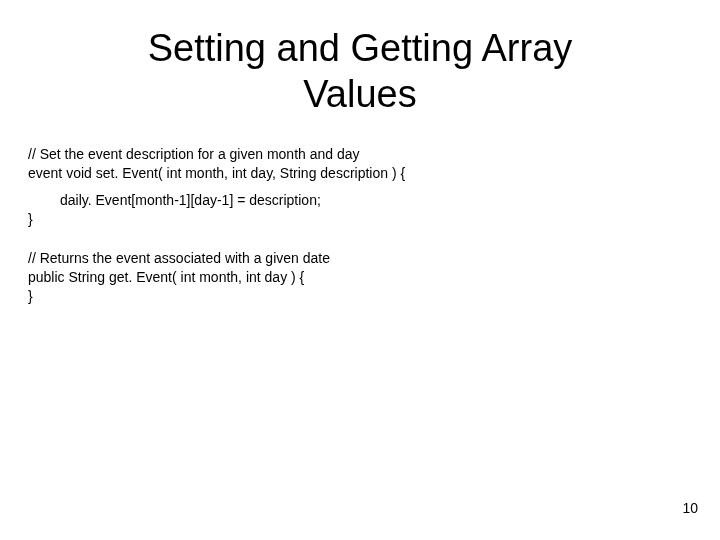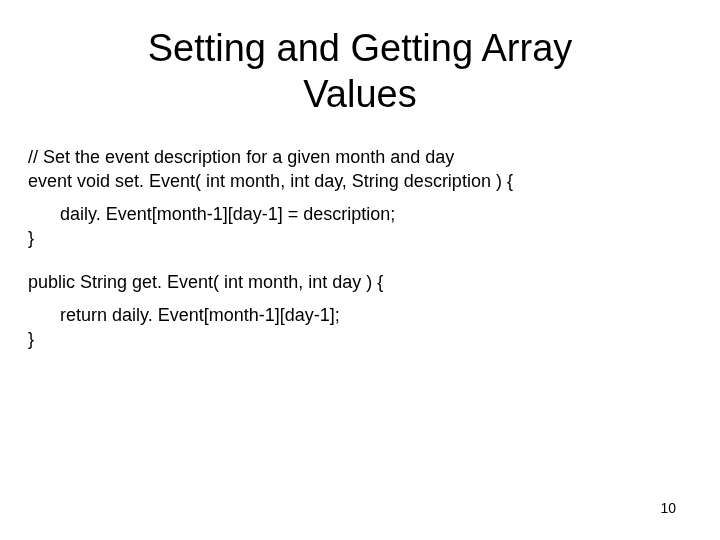--- a/index.html
+++ b/index.html
@@ -1,38 +1,38 @@
 <!DOCTYPE html>
 <html><head>
 <meta charset="utf-8">
 <style>
   * { margin: 0; padding: 0; box-sizing: border-box; }
   html, body { width: 720px; height: 540px; background: #fff; font-family: Arial, Helvetica, sans-serif; color: #000; }
   .slide { width: 720px; height: 540px; position: relative; padding: 20px 28px; }
   .title { font-size: 38px; font-weight: 400; text-align: center; line-height: 1.2; margin: 6px 60px 28px 60px; }
-  .code-block { font-size: 18px; line-height: 1.35; margin-bottom: 20px; }
+  .code-block { font-size: 14px; line-height: 1.35; margin-bottom: 20px; }
   .code-line { white-space: pre; }
   .indent { padding-left: 32px; margin-top: 8px; }
-  .page-num { position: absolute; right: 44px; bottom: 24px; font-size: 14px; }
+  .page-num { position: absolute; right: 22px; bottom: 24px; font-size: 14px; }
 </style>
 </head>
 <body>
 
 <div class="slide">
 
   <h1 class="title">Setting and Getting Array Values</h1>
 
   <div class="code-block">
     <div class="code-line">// Set the event description for a given month and day</div>
     <div class="code-line">event void set. Event( int month, int day, String description ) {</div>
     <div class="code-line indent">daily. Event[month-1][day-1] = description;</div>
     <div class="code-line">}</div>
   </div>
 
   <div class="code-block">
+    <div class="code-line">// Returns the event associated with a given date</div>
     <div class="code-line">public String get. Event( int month, int day ) {</div>
-    <div class="code-line indent">return daily. Event[month-1][day-1];</div>
     <div class="code-line">}</div>
   </div>
 
   <div class="page-num">10</div>
 
 </div>
 
 </body></html>

